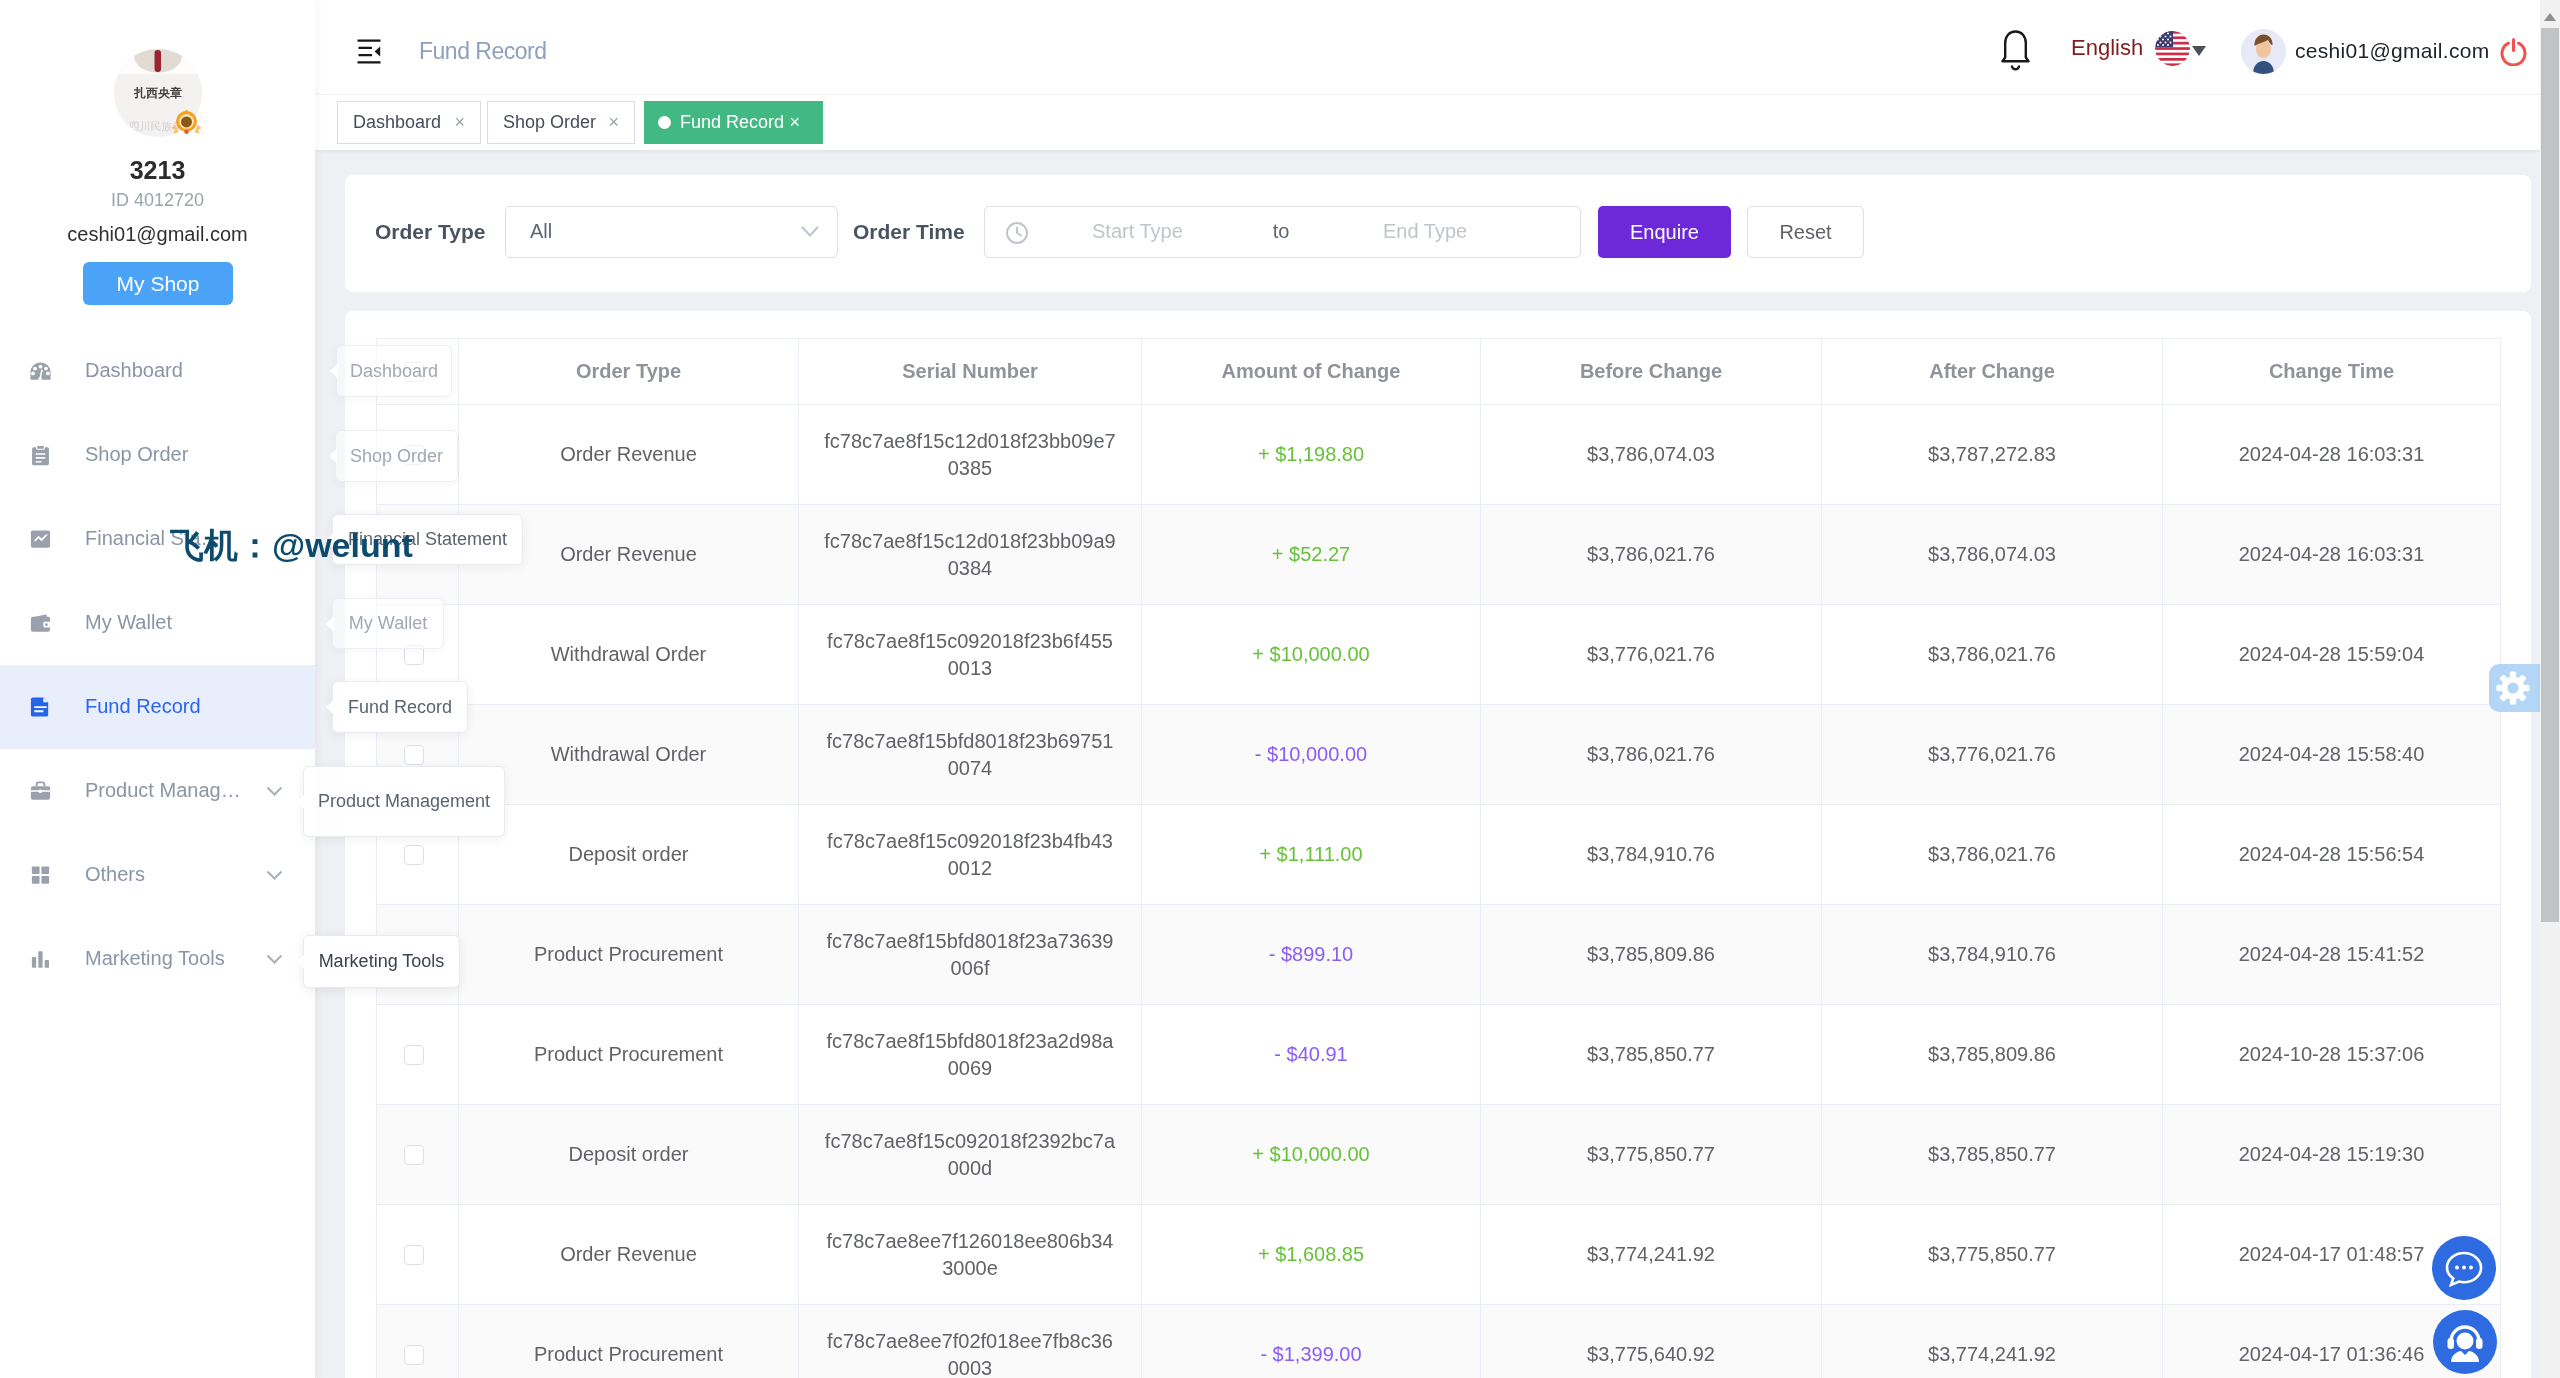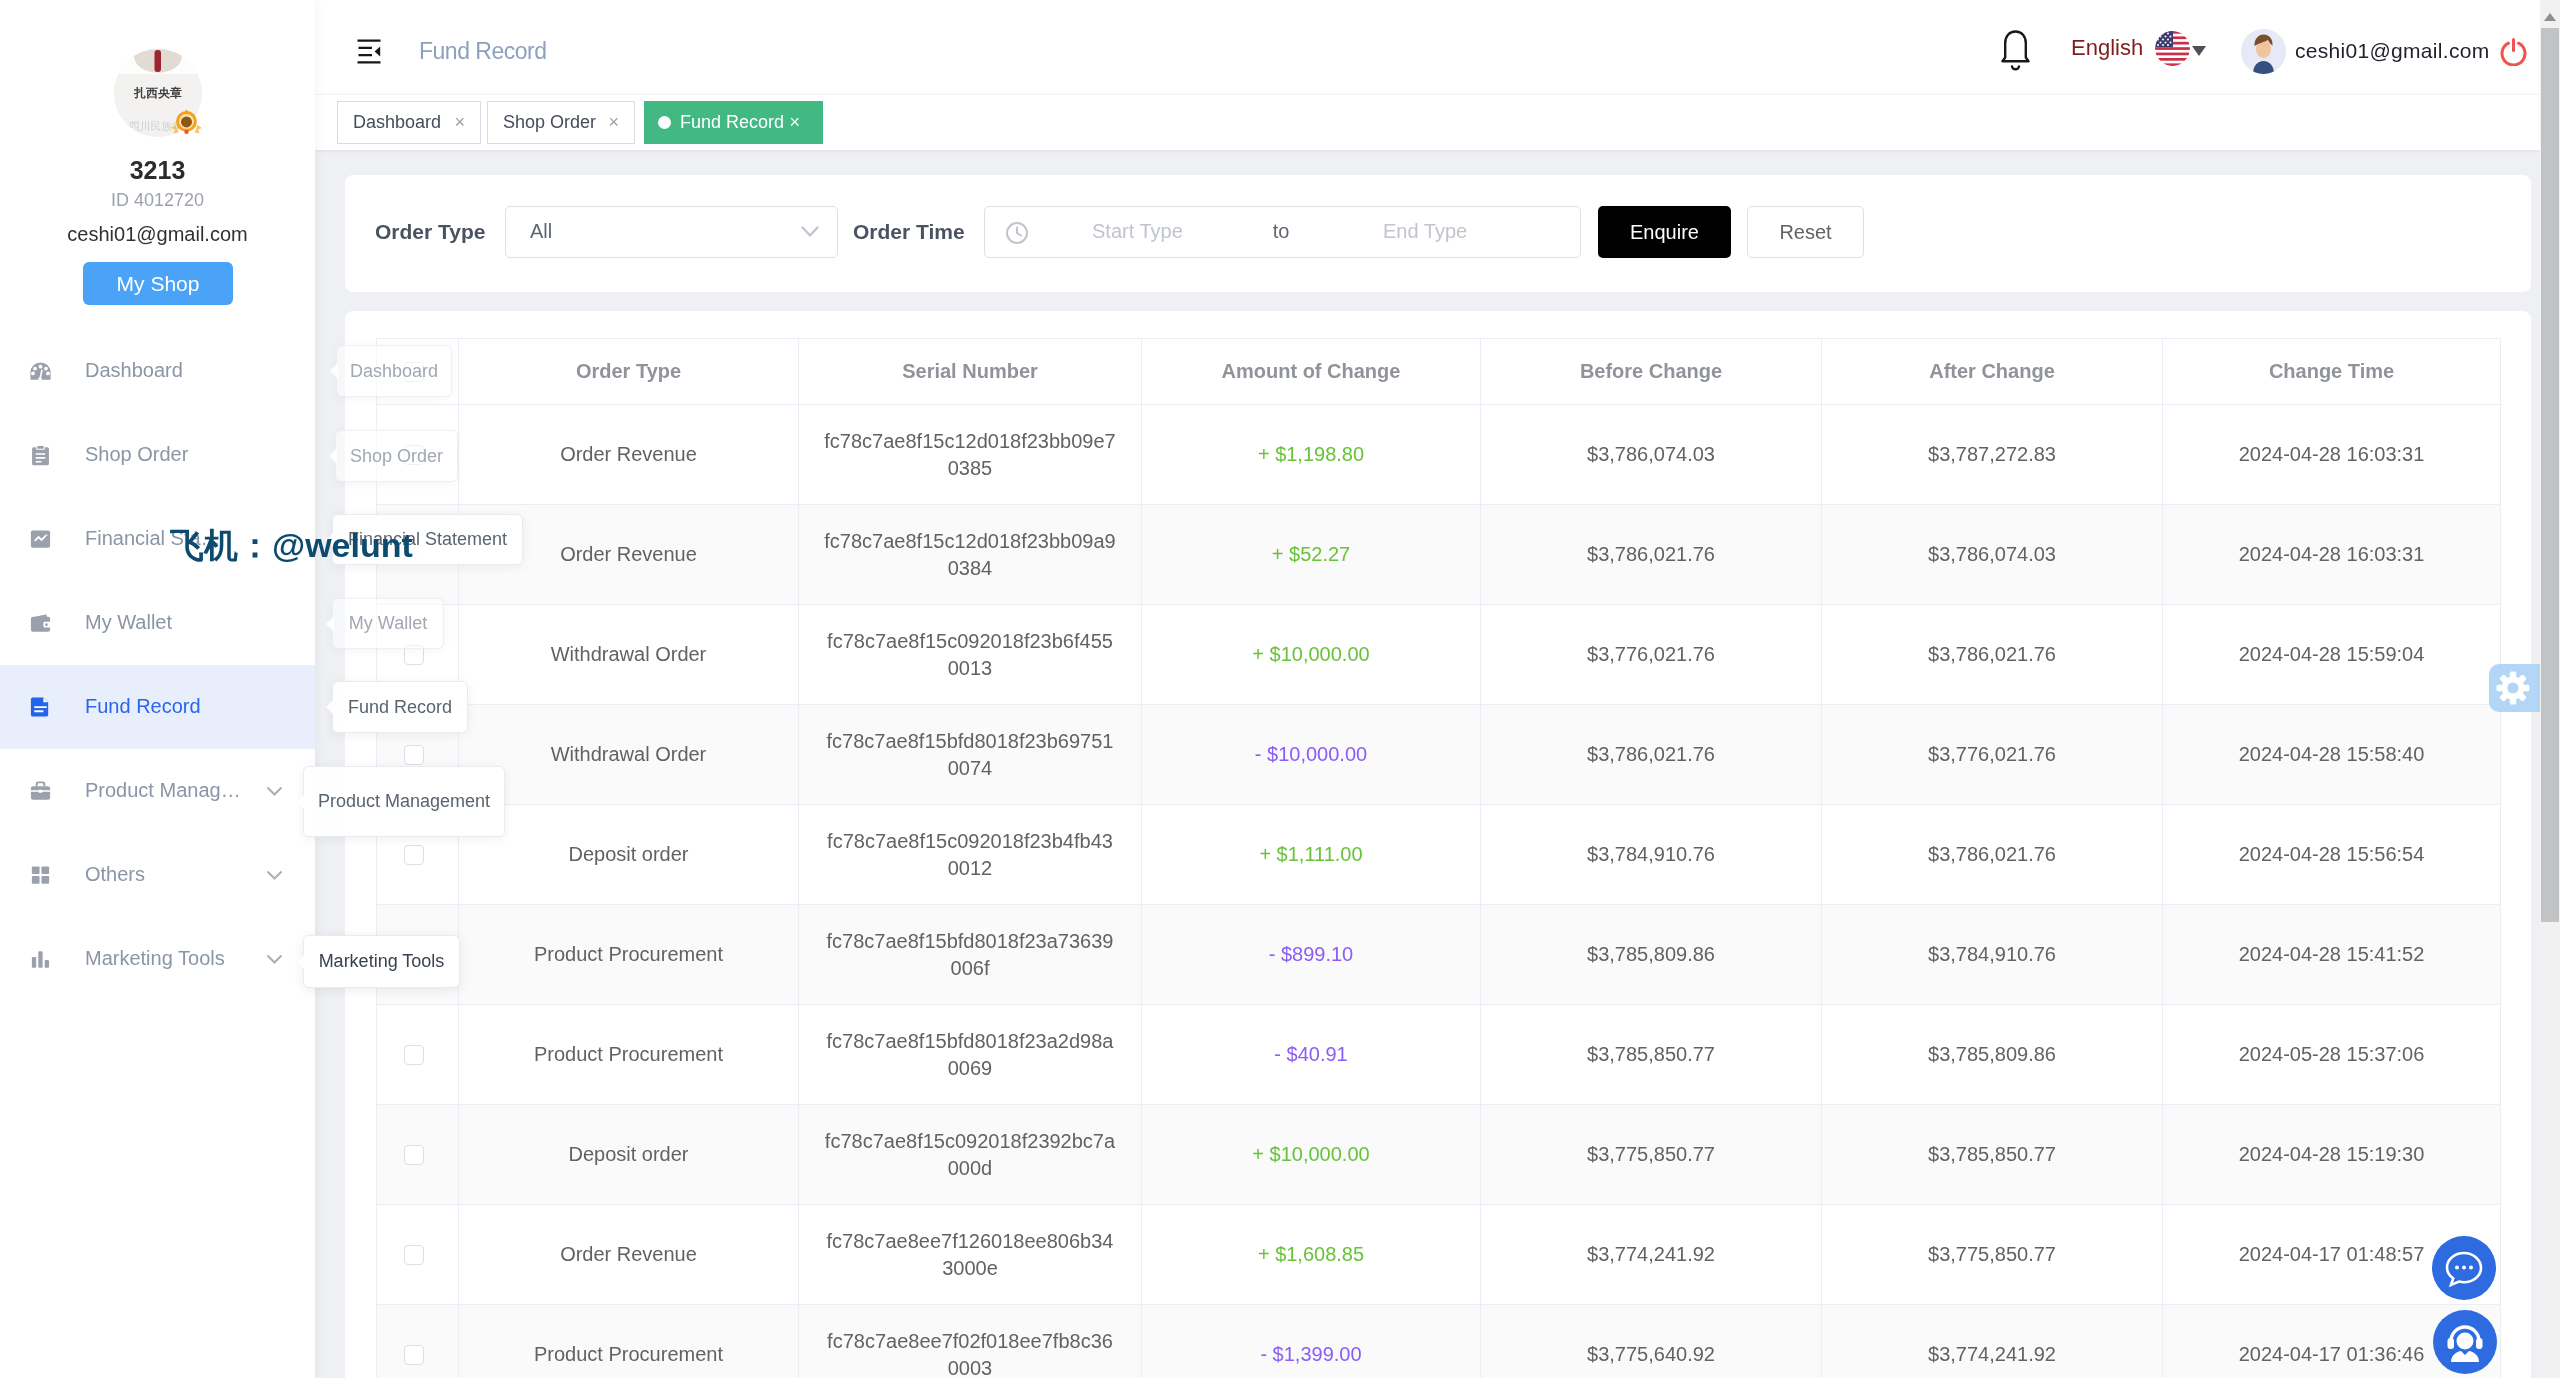--- a/index.html
+++ b/index.html
@@ -43,21 +43,21 @@
   .tabin { display:flex; align-items:center; justify-content:space-between; height:100%; padding:0 15px; }
   .dot { width:13px; height:13px; border-radius:50%; background:#fff; }
 
   
   #fcard { left:345px; top:175px; width:2186px; height:117px; background:#fff; border-radius:8px; }
   .flabel { position:absolute; top:220px; font-size:21px; font-weight:bold; color:#4a5361; }
   #fsel { left:505px; top:206px; width:333px; height:52px; border:1px solid #dcdfe6; border-radius:5px; background:#fff; }
   #fsel .v { position:absolute; left:24px; top:13px; font-size:20px; color:#5f6670; }
   #fdate { left:984px; top:206px; width:597px; height:52px; border:1px solid #dcdfe6; border-radius:5px; background:#fff; }
   .ph { position:absolute; top:13px; font-size:20px; color:#c0c4cc; }
-  #btn-enq { left:1598px; top:206px; width:133px; height:52px; background:#000000; border-radius:5px; color:#fff; font-size:20px; text-align:center; line-height:52px; }
+  #btn-enq { left:1598px; top:206px; width:133px; height:52px; background:#6d28d9; border-radius:5px; color:#fff; font-size:20px; text-align:center; line-height:52px; }
   #btn-rst { left:1747px; top:206px; width:117px; height:52px; background:#fff; border:1px solid #dcdfe6; border-radius:5px; color:#606266; font-size:20px; text-align:center; line-height:50px; }
 
   
   #tcard { left:345px; top:311px; width:2186px; height:1100px; background:#fff; border-radius:8px; }
   #dtable { position:absolute; left:376px; top:338px; border-collapse:collapse; table-layout:fixed; width:2124px; font-size:20px; }
   #dtable th, #dtable td { border:1px solid #ebeef5; text-align:center; padding:0; }
   #dtable th { height:66px; color:#909399; font-size:20px; font-weight:bold; background:#fff; }
   #dtable td { height:100px; color:#606266; }
   #dtable tr.alt td { background:#fafafa; }
   .ser { line-height:27px; word-break:break-all; }
@@ -285,21 +285,21 @@
       </tr>
   <tr>
         <td>
           <div class="cb"></div>
         </td>
         <td>Product Procurement</td>
         <td class="ser">fc78c7ae8f15bfd8018f23a2d98a<br>0069</td>
         <td class="neg">- $40.91</td>
         <td>$3,785,850.77</td>
         <td>$3,785,809.86</td>
-        <td>2024-05-28 15:37:06</td>
+        <td>2024-10-28 15:37:06</td>
       </tr>
   <tr class="alt">
         <td>
           <div class="cb"></div>
         </td>
         <td>Deposit order</td>
         <td class="ser">fc78c7ae8f15c092018f2392bc7a<br>000d</td>
         <td class="pos">+ $10,000.00</td>
         <td>$3,775,850.77</td>
         <td>$3,785,850.77</td>

